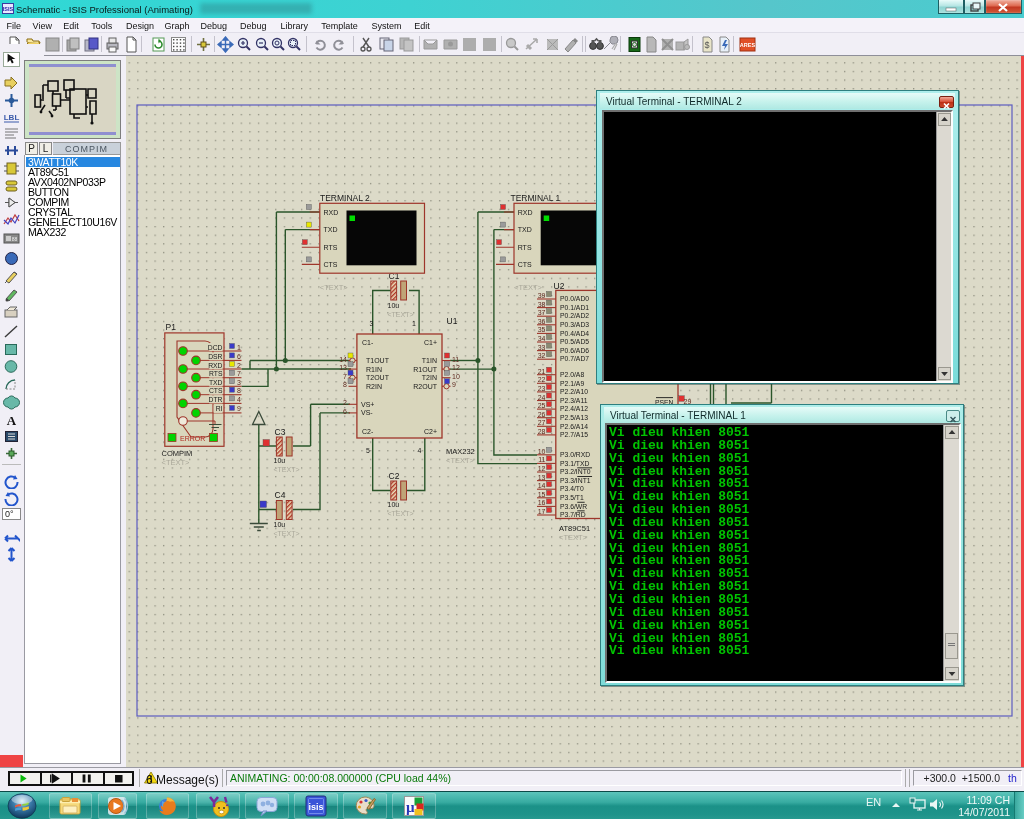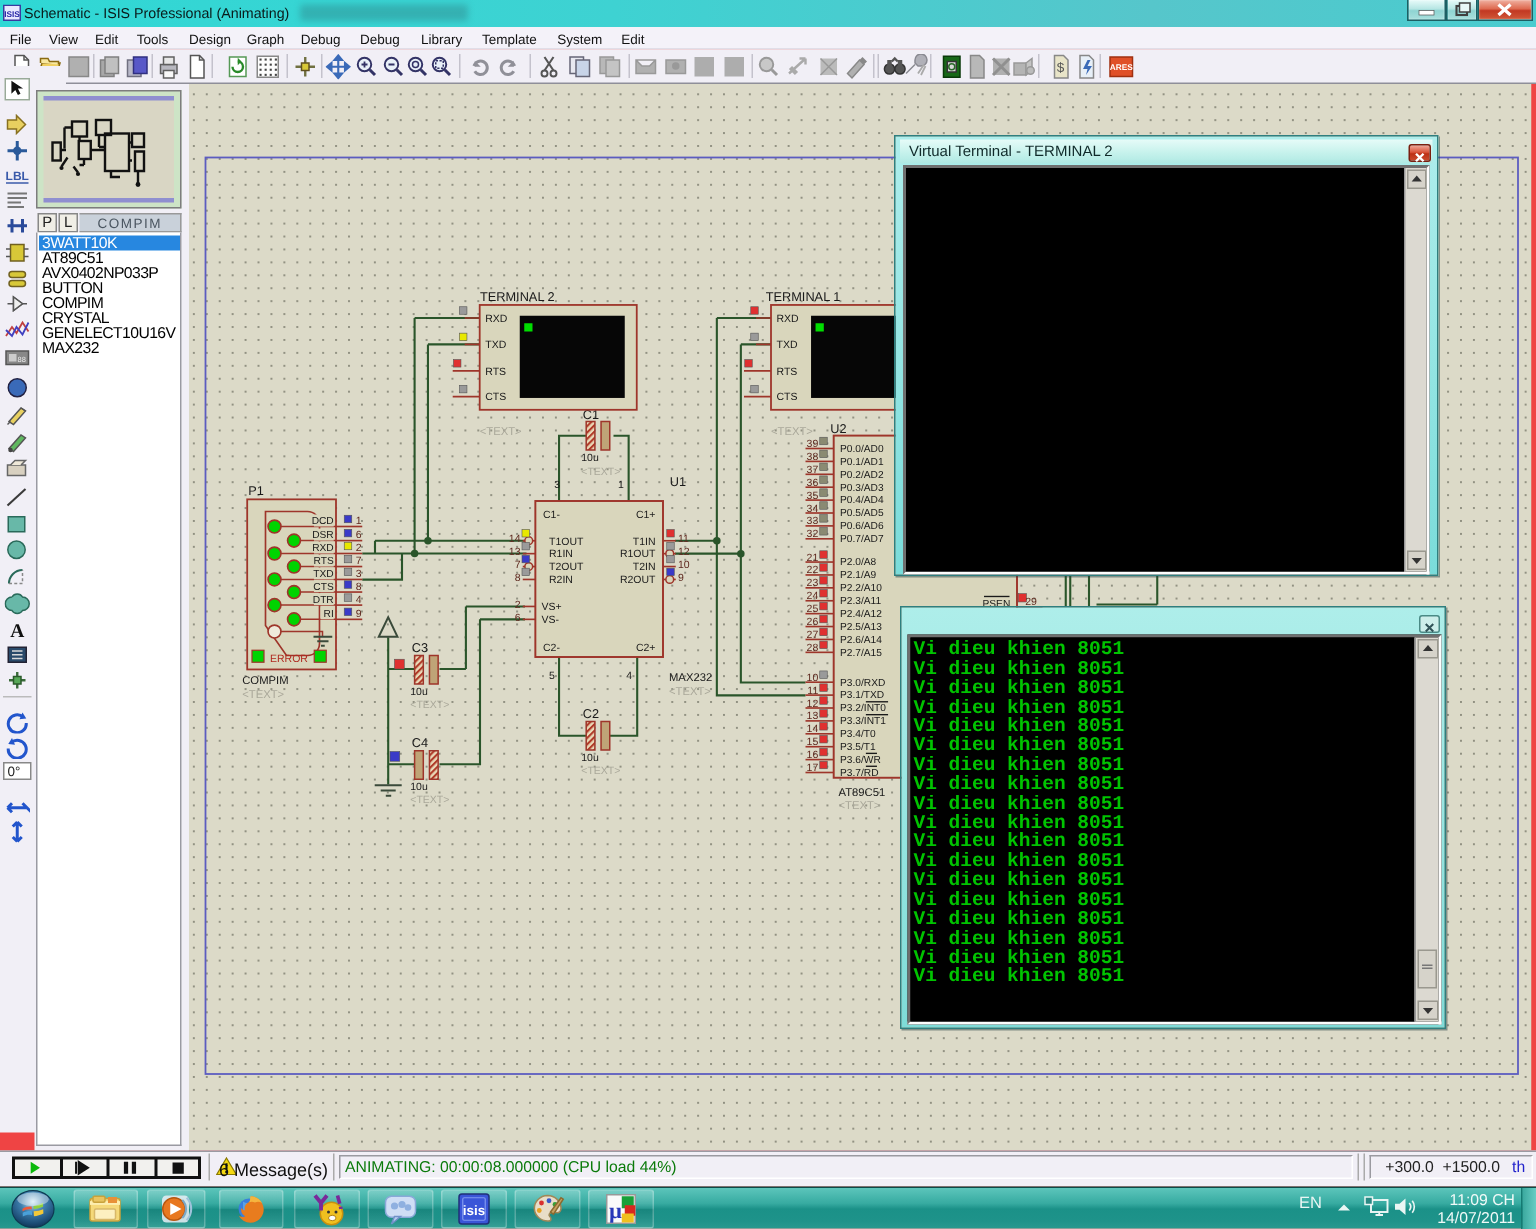--- a/index.html
+++ b/index.html
@@ -716,20 +716,21 @@
           <div class="varr" style="top:1px"><svg width="11" height="11">
               <path d="M5.5 3 l3.4 4 h-6.8z" fill="#333"></path>
             </svg></div>
           <div class="varr" style="bottom:1px"><svg width="11" height="11">
               <path d="M5.5 8 l3.4 -4 h-6.8z" fill="#333"></path>
             </svg></div>
         </div>
 </div>
     </div>
 <div class="termwin abs" style="left:600px;top:404px;width:364px;height:282px;background:linear-gradient(#aeeeea,#7fdcd8)">
+<div class="twtitle" style="height:16px">Virtual Terminal - TERMINAL 1</div>
 <div class="abs" style="left:345px;top:5px;width:14px;height:12px;background:#cdeeea;border:1px solid #4a8a86;border-radius:2px"><svg width="12" height="10">
           <path d="M3.5 2 L8.5 7 M8.5 2 L3.5 7" stroke="#33555a" stroke-width="1.4"></path>
         </svg></div>
 <div class="twcontent" style="left:4px;top:18px;width:356px;height:260px">
 <div class="abs" style="left:0;top:0;width:336px;height:256px;background:#000;overflow:hidden">
 <pre style="margin:2px 0 0 2px;font-family:'Liberation Mono',monospace;font-weight:bold;font-size:13px;line-height:12.85px;color:#00c400;letter-spacing:0">Vi dieu khien 8051
 Vi dieu khien 8051
 Vi dieu khien 8051
 Vi dieu khien 8051
 Vi dieu khien 8051

